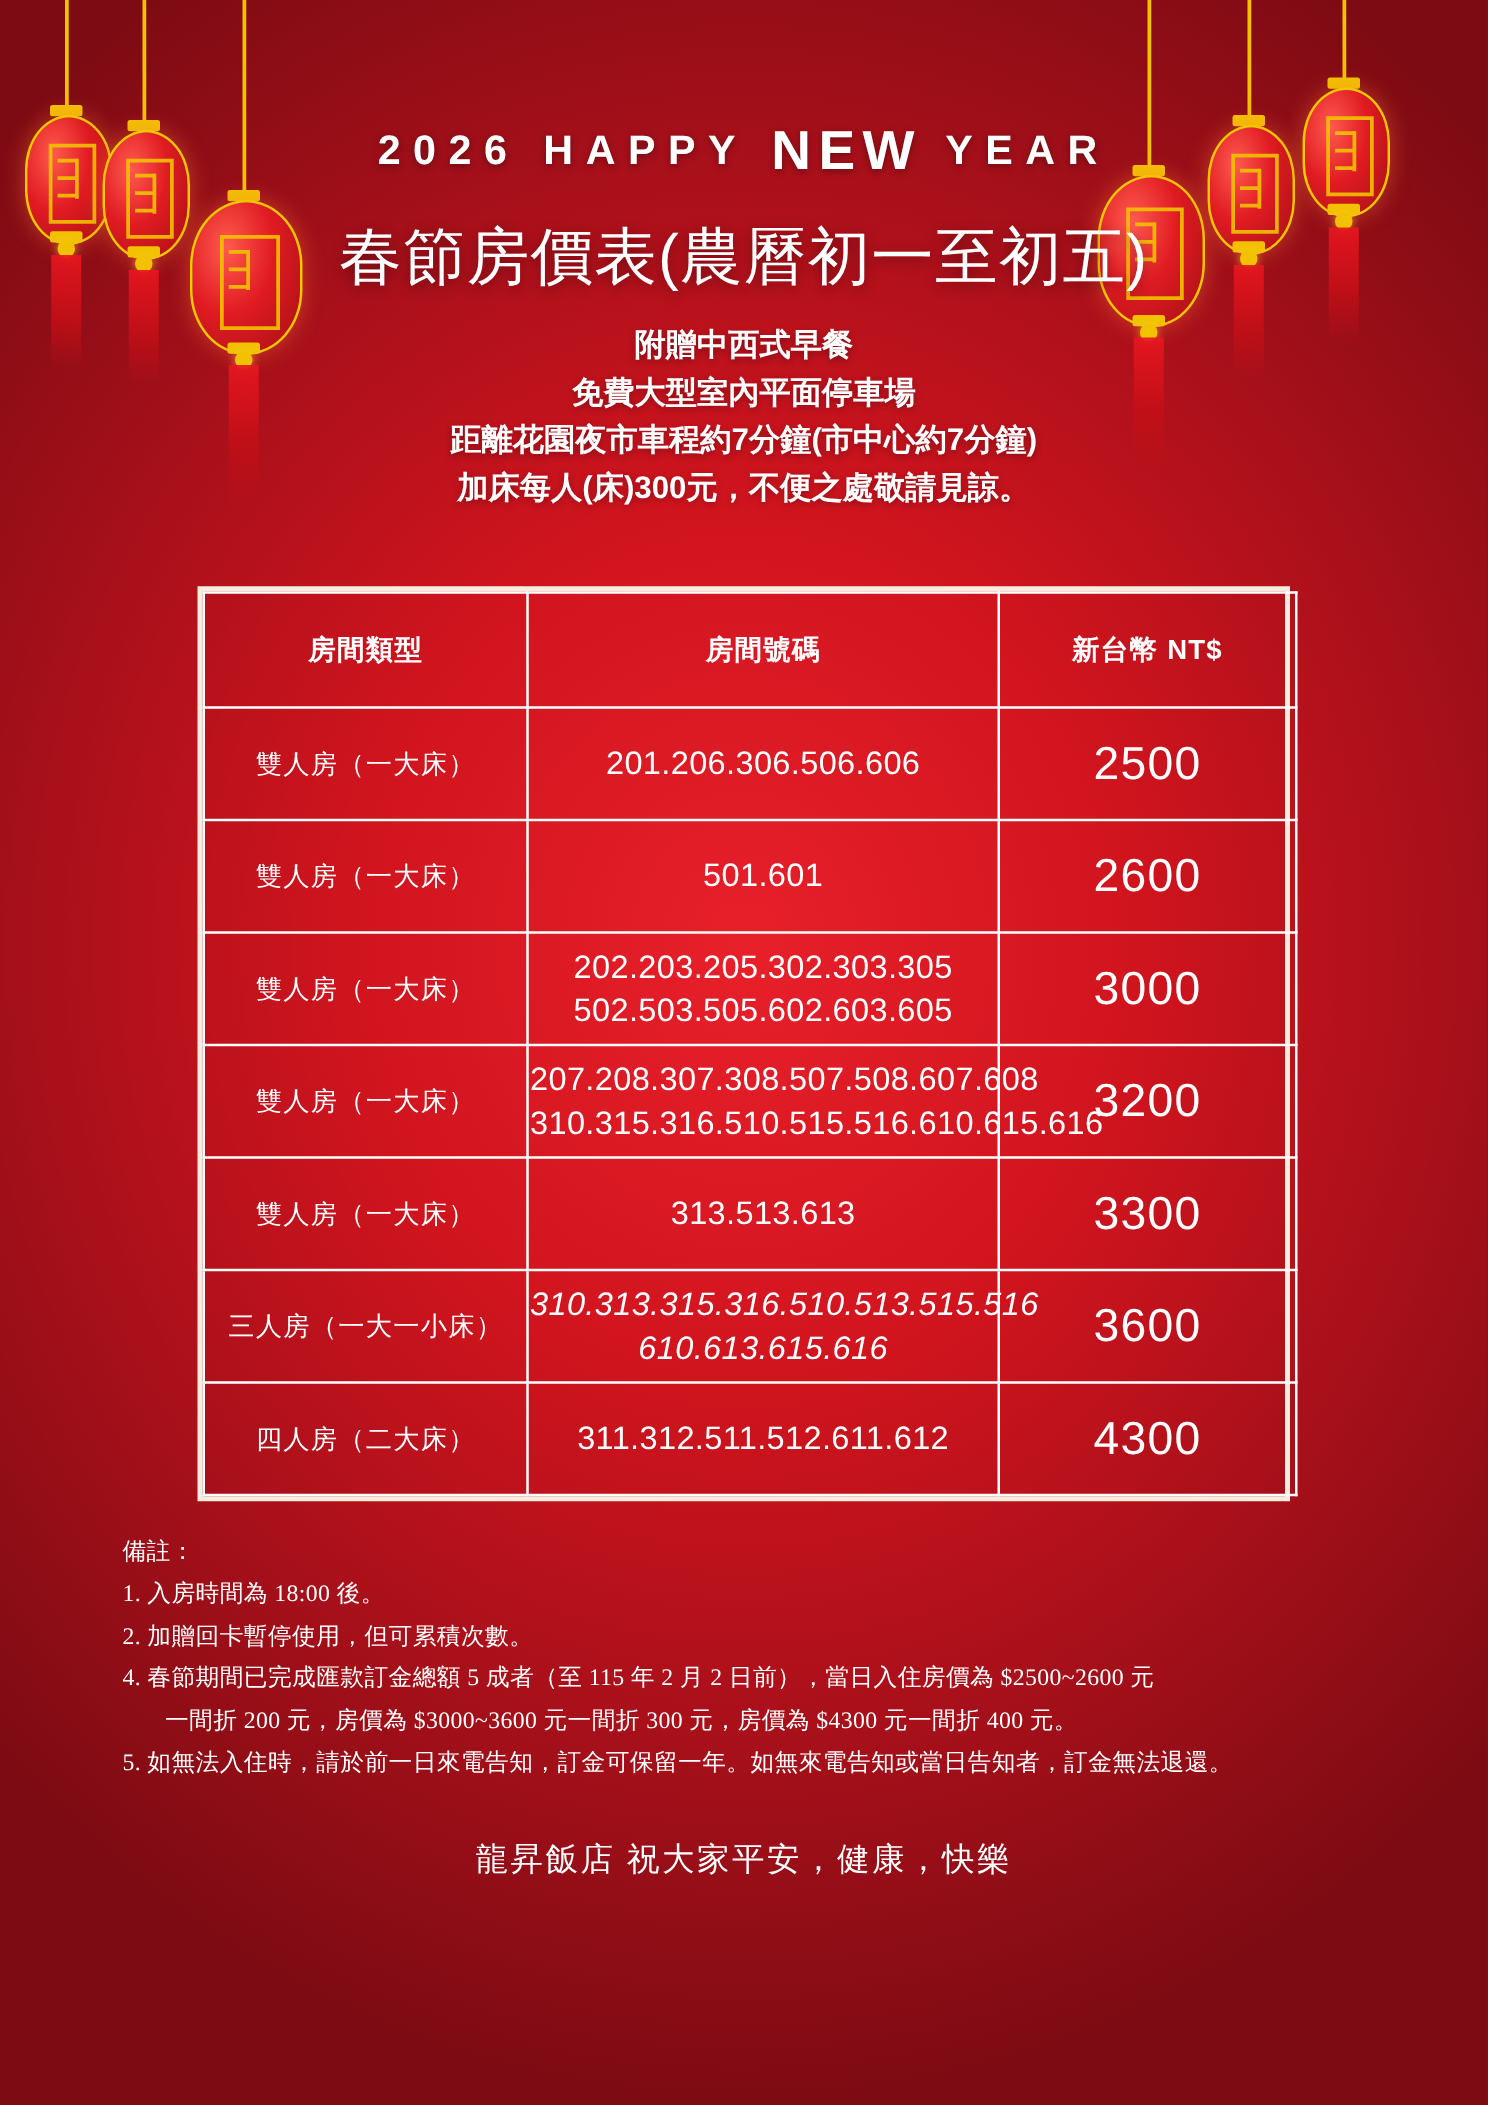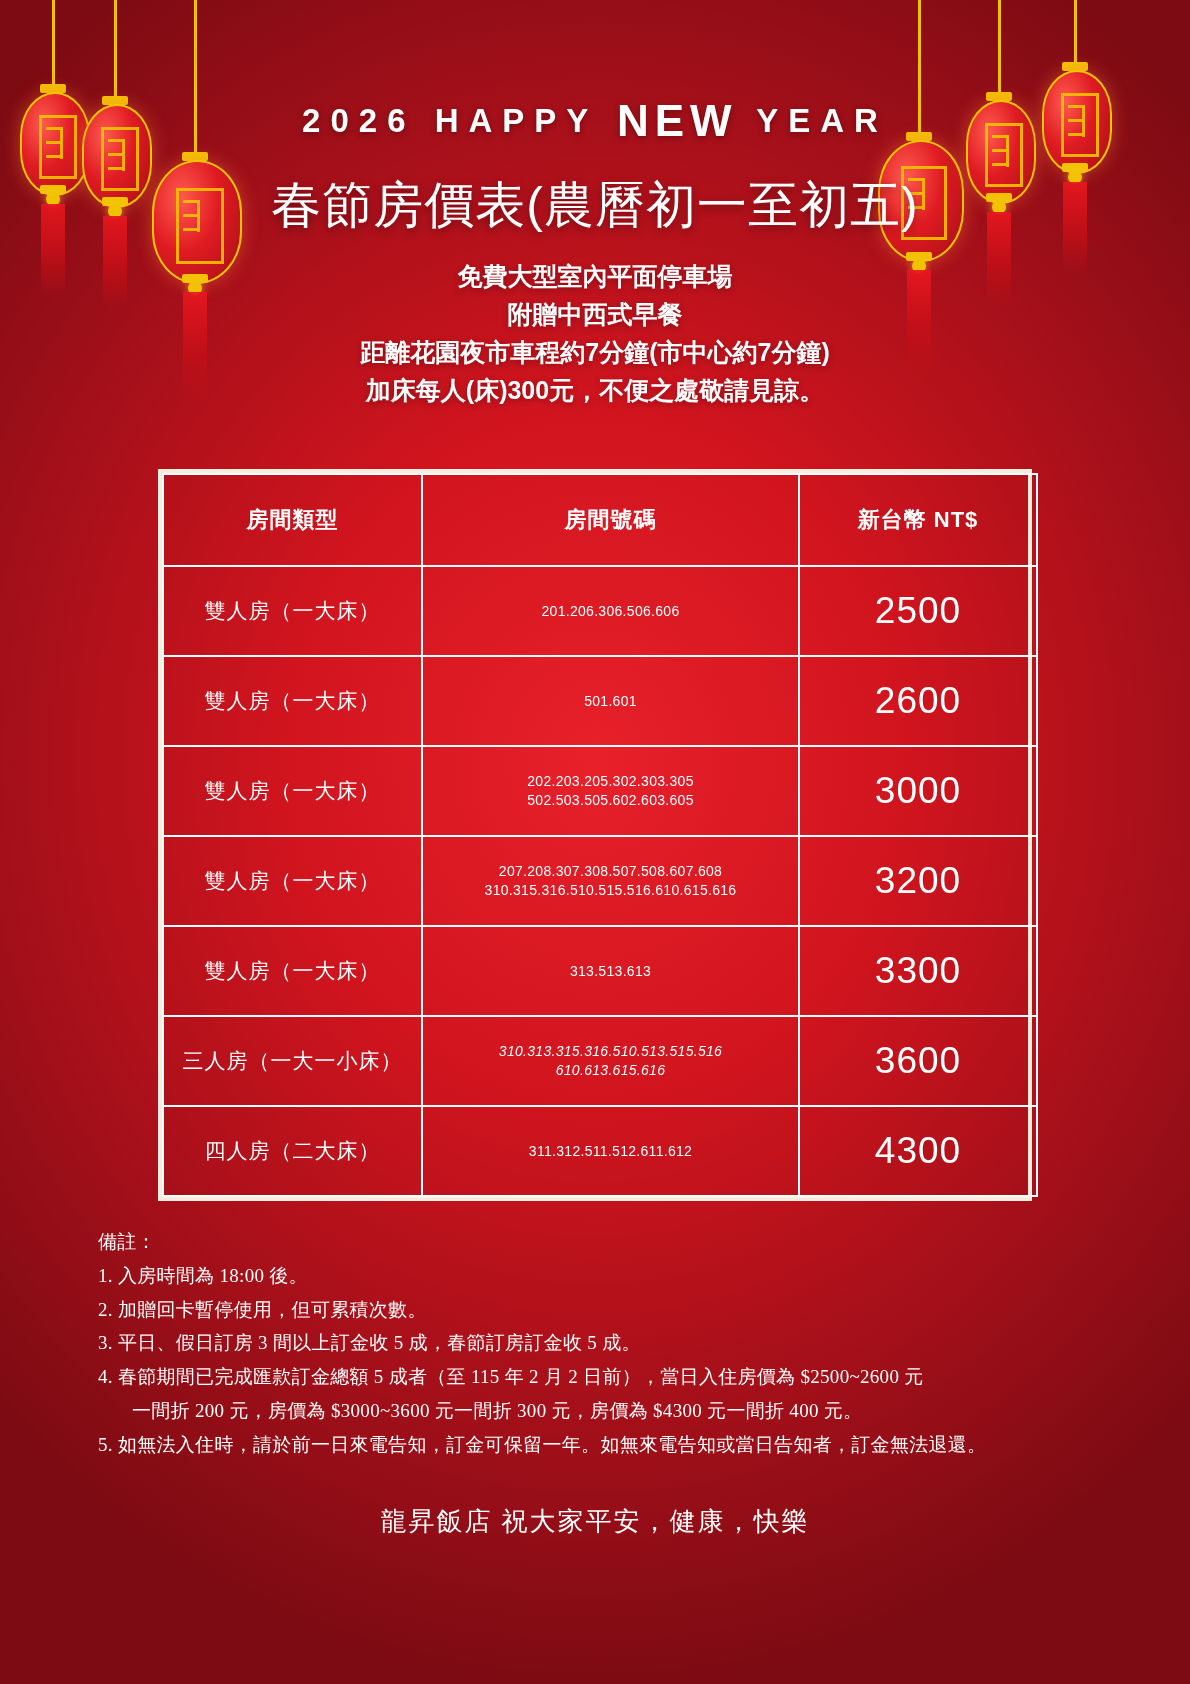--- a/index.html
+++ b/index.html
@@ -161,21 +161,21 @@
   .col-type { width: 255px; }
   .col-num  { width: 373px; }
   .col-price{ width: 234px; }
 
   td.type {
     font-size: 21px;
     letter-spacing: 1px;
     height: 86px;
   }
   td.nums {
-    font-size: 14px;
+    font-size: 26px;
     line-height: 1.35;
     letter-spacing: .3px;
   }
   td.price {
     font-size: 37px;
     font-weight: 400;
     letter-spacing: 1px;
   }
 
   
@@ -272,22 +272,22 @@
 </div>
 
 <div class="header">
   <div class="eyebrow">
     <span>2026 HAPPY</span>
     <span class="big">NEW</span>
     <span>YEAR</span>
   </div>
   <div class="main-title">春節房價表(農曆初一至初五)</div>
   <div class="subline">
+    <div>附贈中西式早餐</div>
     <div>免費大型室內平面停車場</div>
-    <div>附贈中西式早餐</div>
     <div>距離花園夜市車程約7分鐘(市中心約7分鐘)</div>
     <div>加床每人(床)300元，不便之處敬請見諒。</div>
   </div>
 </div>
 
 <div class="table-wrap">
   <table class="price">
     <thead>
       <tr>
         <th class="col-type">房間類型</th>
@@ -335,19 +335,18 @@
         <td class="price">4300</td>
       </tr>
     </tbody>
   </table>
 </div>
 
 <div class="notes">
   <div class="ln">備註：</div>
   <div class="ln">1. 入房時間為 18:00 後。</div>
   <div class="ln">2. 加贈回卡暫停使用，但可累積次數。</div>
-  <div class="ln">3. 平日、假日訂房 3 間以上訂金收 5 成，春節訂房訂金收 5 成。</div>
   <div class="ln">4. 春節期間已完成匯款訂金總額 5 成者（至 115 年 2 月 2 日前），當日入住房價為 $2500~2600 元</div>
   <div class="ln indent">一間折 200 元，房價為 $3000~3600 元一間折 300 元，房價為 $4300 元一間折 400 元。</div>
   <div class="ln">5. 如無法入住時，請於前一日來電告知，訂金可保留一年。如無來電告知或當日告知者，訂金無法退還。</div>
 </div>
 
 <div class="footer">龍昇飯店  祝大家平安，健康，快樂</div>
 
 </body></html>

